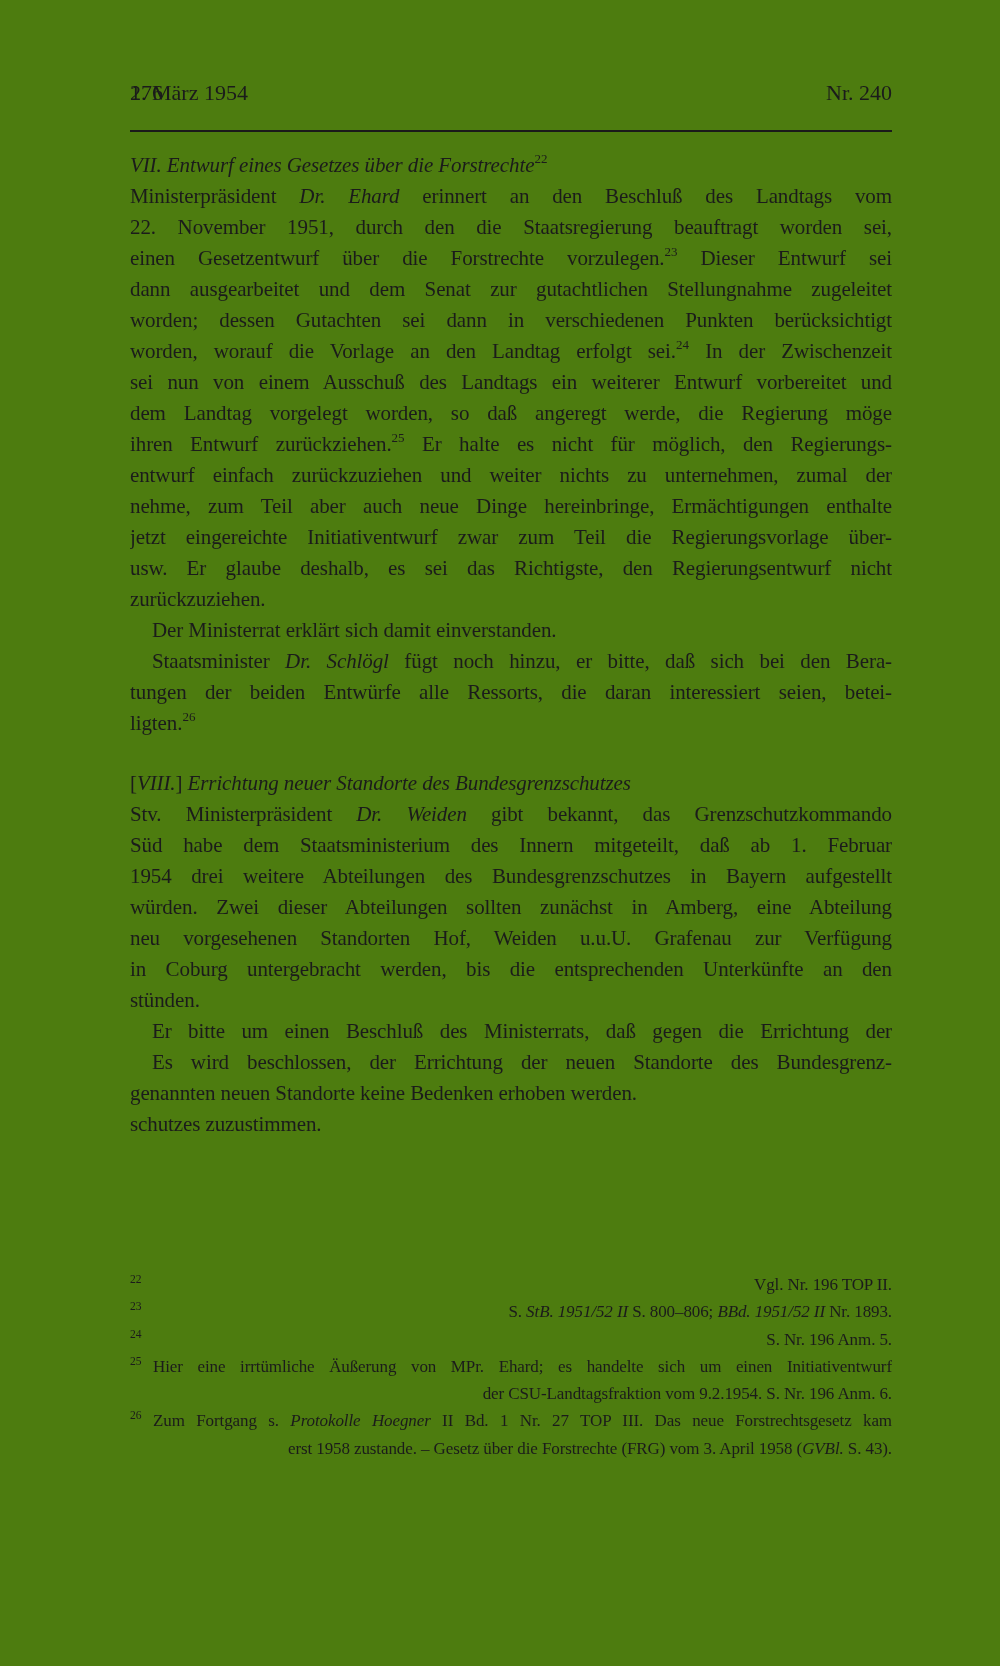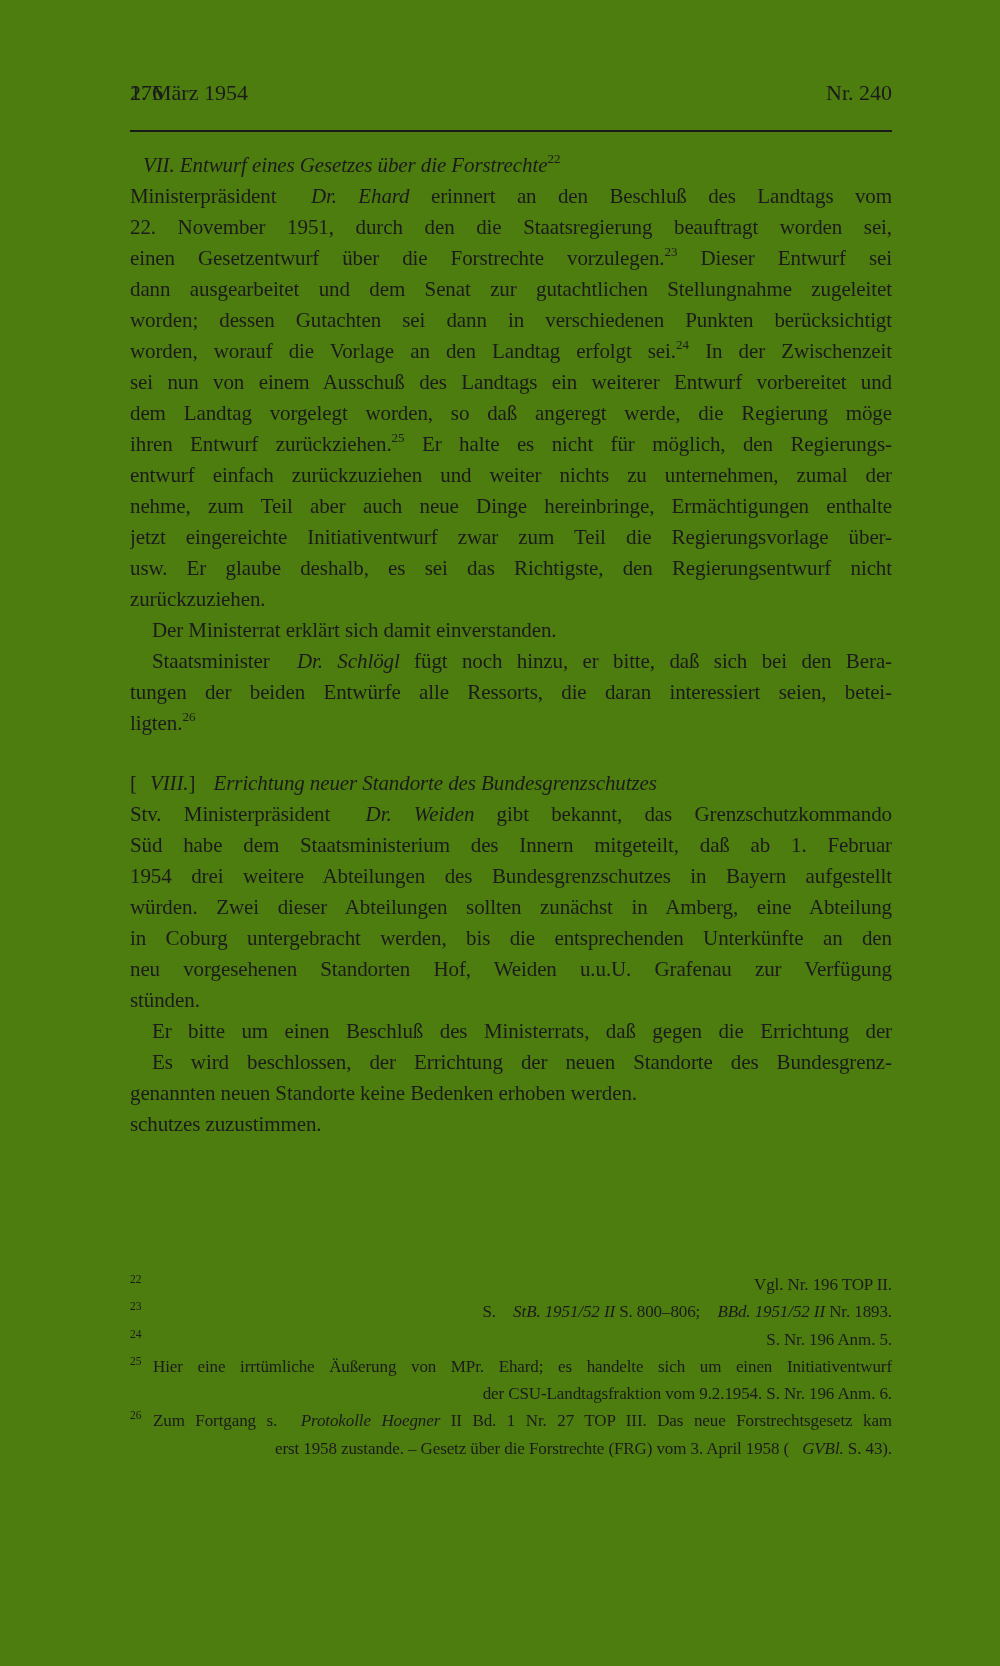--- a/index.html
+++ b/index.html
@@ -26,21 +26,21 @@
     position:absolute; top:150px; left:130px; width:762px;
     font-size:21px; line-height:31px; letter-spacing:-0.1px;
   }
   .heading { font-style:normal; height:31px; overflow:hidden; white-space:nowrap; }
   .heading .it { font-style:italic; }
   .sec-gap { margin-top:29px; }
 
   .line { height:31px; overflow:hidden; text-align:left; }
   .line.just { text-align:justify; text-align-last:justify; }
   .line.ind  { text-indent:22px; }
-  .it  { font-style:italic;margin-left:13px; }
+  .it  { font-style:italic; }
   sup.fnref {
     font-size:0.62em; letter-spacing:0;
     position:relative; top:-0.1em; vertical-align:super; line-height:0;
   }
 
   
   .footnotes {
     position:absolute; top:1271px; left:130px; width:762px;
     font-size:17px; line-height:27.3px; letter-spacing:-0.1px;
   }
@@ -83,22 +83,22 @@
       <div class="line"><span>zurückzuziehen.</span></div>
       <div class="line ind"><span>Der Ministerrat erklärt sich damit einverstanden.</span></div>
       <div class="line just ind"><span>Staatsminister </span><span class="it">Dr. Schlögl</span><span> fügt noch hinzu, er bitte, daß sich bei den Bera-</span></div>
       <div class="line just"><span>tungen der beiden Entwürfe alle Ressorts, die daran interessiert seien, betei-</span></div>
       <div class="line"><span>ligten.</span><sup class="fnref">26</sup></div>
       <div class="heading sec-gap"><span>[</span><span class="it">VIII.</span><span>] </span><span class="it">Errichtung neuer Standorte des Bundesgrenzschutzes</span></div>
       <div class="line just"><span>Stv. Ministerpräsident </span><span class="it">Dr. Weiden</span><span> gibt bekannt, das Grenzschutzkommando</span></div>
       <div class="line just"><span>Süd habe dem Staatsministerium des Innern mitgeteilt, daß ab 1. Februar</span></div>
       <div class="line just"><span>1954 drei weitere Abteilungen des Bundesgrenzschutzes in Bayern aufgestellt</span></div>
       <div class="line just"><span>würden. Zwei dieser Abteilungen sollten zunächst in Amberg, eine Abteilung</span></div>
+      <div class="line just"><span>neu vorgesehenen Standorten Hof, Weiden u.u.U. Grafenau zur Verfügung</span></div>
       <div class="line just"><span>in Coburg untergebracht werden, bis die entsprechenden Unterkünfte an den</span></div>
-      <div class="line just"><span>neu vorgesehenen Standorten Hof, Weiden u.u.U. Grafenau zur Verfügung</span></div>
       <div class="line"><span>stünden.</span></div>
       <div class="line just ind"><span>Er bitte um einen Beschluß des Ministerrats, daß gegen die Errichtung der</span></div>
       <div class="line just ind"><span>Es wird beschlossen, der Errichtung der neuen Standorte des Bundesgrenz-</span></div>
       <div class="line"><span>genannten neuen Standorte keine Bedenken erhoben werden.</span></div>
       <div class="line"><span>schutzes zuzustimmen.</span></div>
     </div>
 
   <div class="footnotes" id="footnotes">
       <div class="footnote">
         <span class="fnum">22</span>

